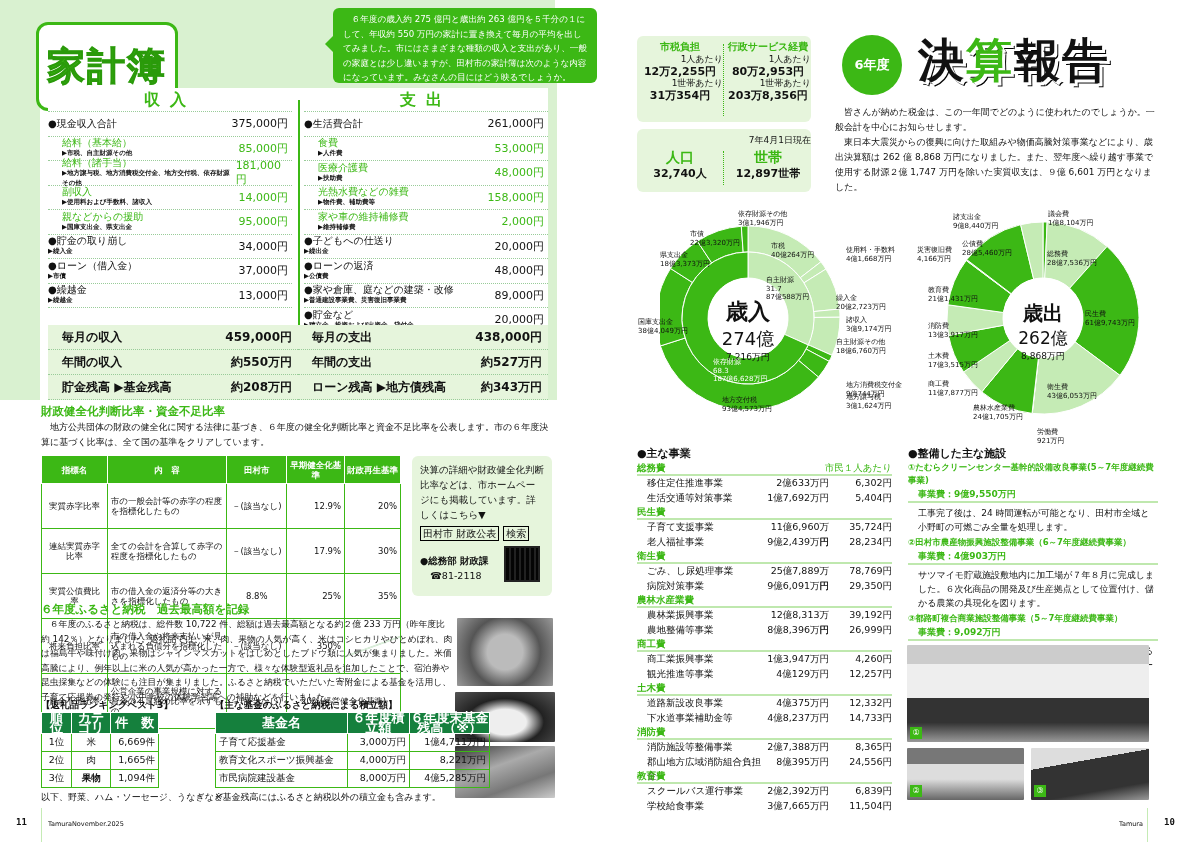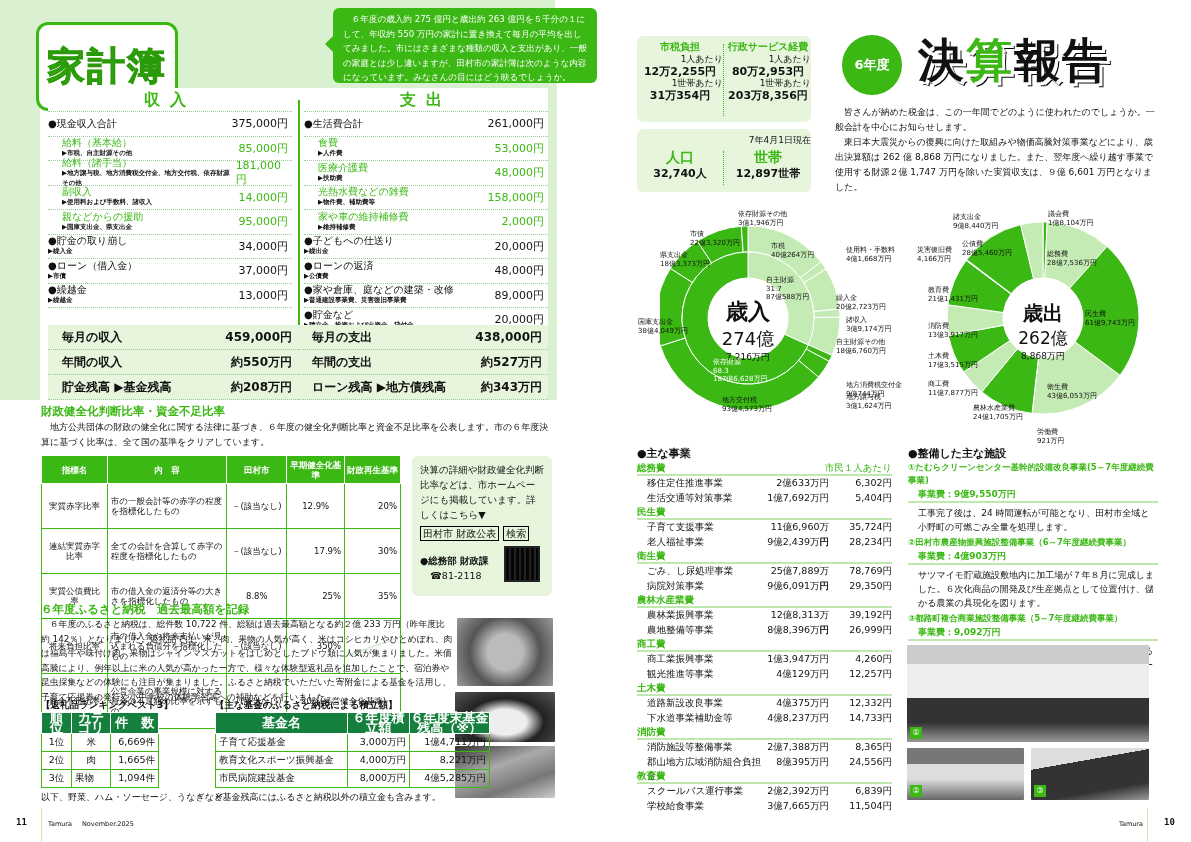--- a/index.html
+++ b/index.html
@@ -250,21 +250,21 @@
         <th style="width: 60px;">田村市</th>
         <th style="width: 58px;">早期健全化基準</th>
         <th style="width: 56px;">財政再生基準</th>
       </tr>
     </thead>
   <tbody id="ratio-body">
       <tr>
         <td class="c">実質赤字比率</td>
         <td>市の一般会計等の赤字の程度を指標化したもの</td>
         <td class="c">－(該当なし)</td>
-        <td class="rr" style="text-align: center;">12.9%</td>
+        <td class="rr" style="text-align: right;">12.9%</td>
         <td class="rr" style="text-align: right;">20%</td>
       </tr>
       <tr>
         <td class="c">連結実質赤字比率</td>
         <td>全ての会計を合算して赤字の程度を指標化したもの</td>
         <td class="c">－(該当なし)</td>
         <td class="rr" style="">17.9%</td>
         <td class="rr" style="text-align: right;">30%</td>
       </tr>
       <tr>
@@ -323,21 +323,21 @@
         <td class="c" style="text-align: center;">米</td>
         <td class="rr" style="text-align: right;">6,669件</td>
       </tr>
       <tr>
         <td class="c" style="text-align: center;">2位</td>
         <td class="c" style="text-align: center;">肉</td>
         <td class="rr" style="text-align: right;">1,665件</td>
       </tr>
       <tr>
         <td class="c" style="text-align: center;">3位</td>
-        <td class="c" style="text-align: left;">果物</td>
+        <td class="c" style="text-align: center; font-weight: bold;">果物</td>
         <td class="rr" style="text-align: right;">1,094件</td>
       </tr>
     </tbody>
 </table>
 <div class="abs" style="left:41px;top:791px;font-size:9px">以下、野菜、ハム・ソーセージ、うなぎなど</div>
 
 <div class="abs" style="left:215px;top:699px;font-size:9.5px;font-weight:bold">【主な基金のふるさと納税による積立額】</div>
 <table class="fund">
   <thead>
       <tr id="fund-head">
@@ -362,21 +362,21 @@
         <td class="rr" style="text-align: right;">8,000万円</td>
         <td class="rr" style="text-align: right;">4億5,285万円</td>
       </tr>
     </tbody>
 </table>
 <div class="abs" style="left:215px;top:791px;font-size:9px">※基金残高にはふるさと納税以外の積立金も含みます。</div>
 
 <div class="pn" style="left:16px;top:817px">11</div>
 <div class="abs" style="left:41px;top:808px;width:1px;height:34px;background:#c5ebb5"></div>
 <div class="foot" style="left:48px;top:820px">Tamura</div>
-<div class="foot" style="left:82px;top:820px">November.2025</div>
+<div class="foot" style="left:72px;top:820px">November.2025</div>
 
 <div class="stat" style="left:637px;top:36px;width:174px;height:86px">
   <div style="position:absolute;left:0;top:4px;width:86px">
     <div class="h">市税負担</div>
     <div class="s">1人あたり</div>
     <div class="n">12万2,255円</div>
     <div class="s">1世帯あたり</div>
     <div class="n">31万354円</div>
   </div>
   <div style="position:absolute;left:86px;top:8px;width:1px;height:72px;border-left:1px dotted #3cb815"></div>

